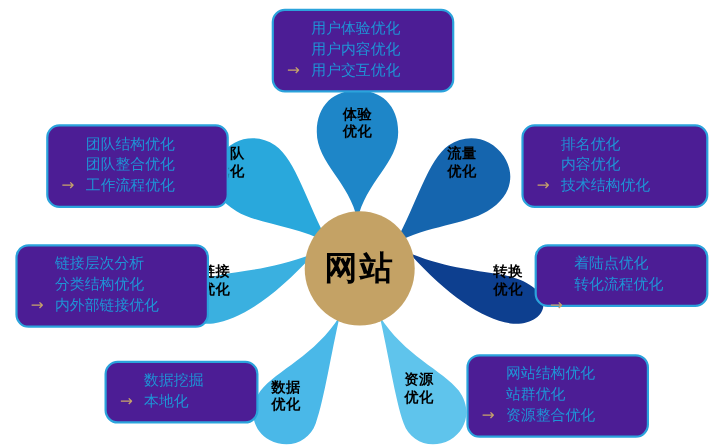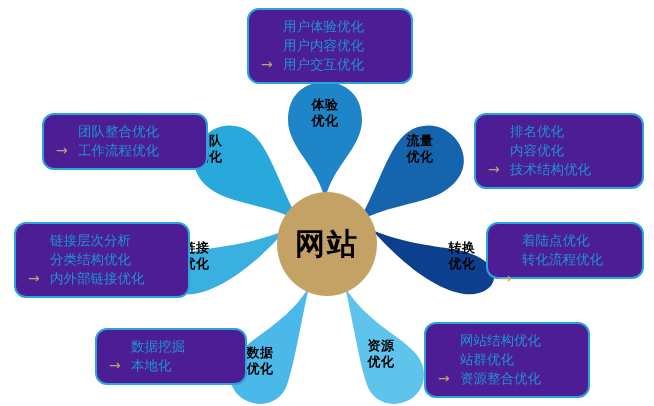--- a/index.html
+++ b/index.html
@@ -121,20 +121,21 @@
       <path d="M37 118 C 30 84, 0 66, 0 38 C 0 13, 16 0, 37 0 C 58 0, 74 13, 74 38 C 74 66, 44 84, 37 118 Z" fill="#1e86c8"></path>
     </svg>
   </div>
   <div class="drop-label" style="left:288px; top:97px; width:74px;">
     <span>体验</span>
     <span>优化</span>
   </div>
 
   <div class="info-box indent" style="left:42px; top:113px; width:166px;">
     <div class="info-lines">
+      <span class="info-line">团队结构优化</span>
       <span class="info-line">团队整合优化</span>
       <span class="info-line with-arrow"><i class="arrow-icon">→</i><span>工作流程优化</span></span>
     </div>
   </div>
   <div class="drop" style="left:189px; top:121px;">
     <svg width="110" height="100" viewBox="0 0 110 100">
       <path d="M110 100 C 80 84, 46 83, 26 71 C 4 58, 0 38, 11 21 C 23 3, 45 0, 61 11 C 80 24, 90 64, 110 100 Z" fill="#29a8dc"></path>
     </svg>
   </div>
   <div class="drop-label" style="left:185px; top:133px; width:48px;">
@@ -186,21 +187,21 @@
   <div class="drop" style="left:372px; top:222px;">
     <svg width="122" height="74" viewBox="0 0 122 74">
       <path d="M0 8 C 34 22, 64 24, 86 28 C 110 33, 122 44, 122 55 C 122 66, 109 74, 92 72 C 66 68, 34 46, 0 8 Z" fill="#0d3f8f"></path>
     </svg>
   </div>
   <div class="drop-label" style="left:438px; top:240px; width:48px;">
     <span>转换</span>
     <span>优化</span>
   </div>
 
-  <div class="info-box indent" style="left:95px; top:328px; width:152px;">
+  <div class="info-box indent" style="left:95px; top:328px; width:140px;">
     <div class="info-lines">
       <span class="info-line">数据挖掘</span>
       <span class="info-line with-arrow"><i class="arrow-icon">→</i><span>本地化</span></span>
     </div>
   </div>
   <div class="drop" style="left:229px; top:287px;">
     <svg width="80" height="118" viewBox="0 0 80 118">
       <path d="M80 0 C 58 36, 22 50, 8 68 C -4 84, 0 104, 16 113 C 33 122, 52 115, 58 98 C 66 75, 72 34, 80 0 Z" fill="#4ab8e8"></path>
     </svg>
   </div>

